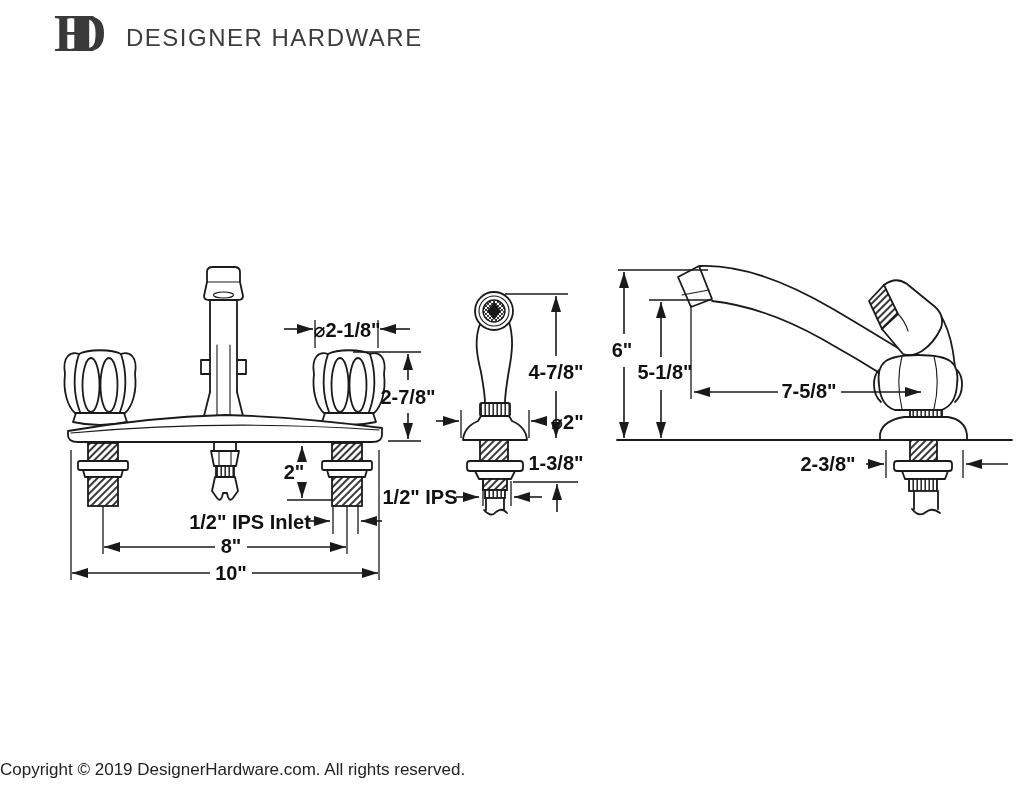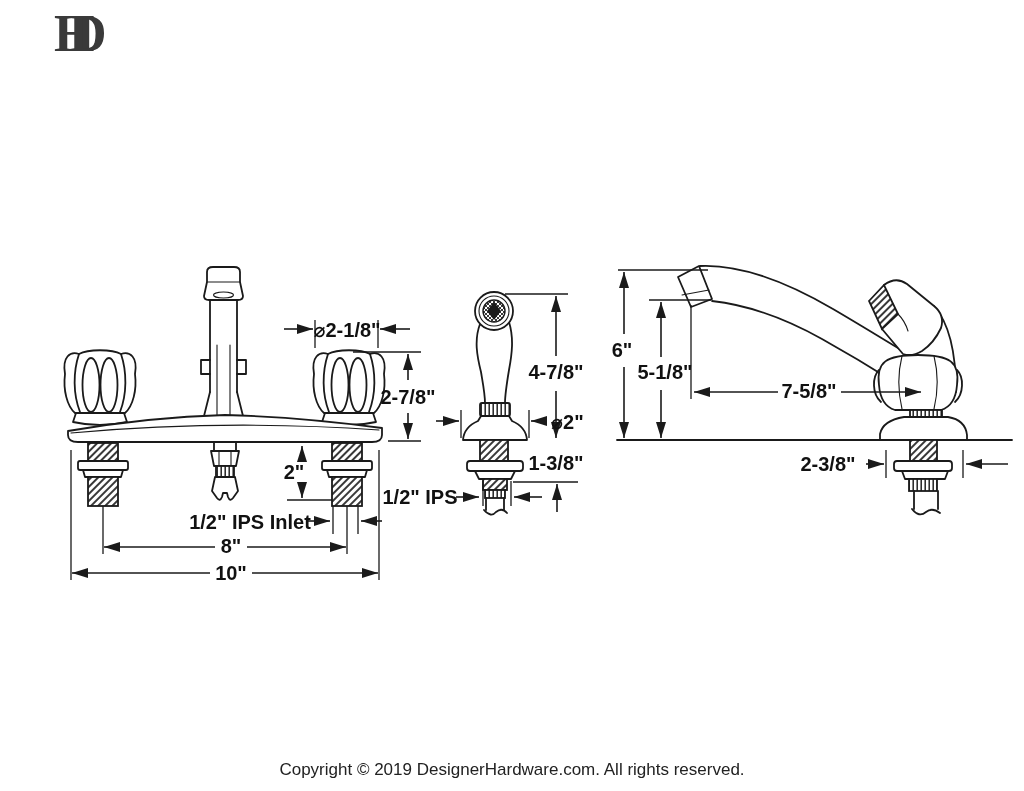--- a/index.html
+++ b/index.html
@@ -8,21 +8,21 @@
     font-family:"Liberation Sans","DejaVu Sans",sans-serif;overflow:hidden;
   }
   .header{position:absolute;left:54px;top:12px;display:flex;align-items:center;gap:10px;}
   .monogram{position:relative;width:62px;height:52px;
     font-family:"Liberation Serif","DejaVu Serif",serif;font-weight:bold;
     font-size:52px;color:#3a3a3a;line-height:1;}
   .mono-h{position:absolute;left:0;top:-4px;}
   .mono-d{position:absolute;left:15px;top:-4px;}
   .brand-name{font-size:24px;letter-spacing:1.5px;color:#3c3c3c;}
   .drawing-layer{position:absolute;left:0;top:0;}
-  .footer{position:absolute;left:0;top:760px;width:100%;text-align:center;
+  .footer{position:absolute;left:0;top:760px;width:100%;
     font-size:17px;color:#222;}
   
   .ol{fill:#fff;stroke:#1a1a1a;stroke-width:1.8;stroke-linejoin:round;}
   .ln{fill:none;stroke:#1a1a1a;stroke-width:1.8;stroke-linecap:round;}
   .thin{stroke-width:1.1;}
   .dim{fill:none;stroke:#1a1a1a;stroke-width:1.6;}
   .ext{fill:none;stroke:#1a1a1a;stroke-width:1.3;}
   .hatchf{fill:url(#hatch);stroke:#1a1a1a;stroke-width:1.8;}
   .ribsf{fill:url(#ribs);stroke:#1a1a1a;stroke-width:1.8;}
   .crossf{fill:url(#cross);stroke:#1a1a1a;stroke-width:1.4;}
@@ -30,20 +30,21 @@
     font-size:20px;fill:#111;}
 </style>
 </head>
 <body>
 
 <div class="header">
   <div class="monogram">
     <span class="mono-h">H</span>
     <span class="mono-d">D</span>
   </div>
+  <div class="brand-name">DESIGNER HARDWARE</div>
 </div>
 
 <svg class="drawing-layer" width="1024" height="791" viewBox="0 0 1024 791">
   <defs>
     <marker id="arr" markerUnits="userSpaceOnUse" markerWidth="18" markerHeight="12" refX="17" refY="6" orient="auto">
       <path d="M1,1 L17,6 L1,11 Z" fill="#1a1a1a"></path>
     </marker>
     <pattern id="hatch" patternUnits="userSpaceOnUse" width="5" height="5" patternTransform="rotate(45)">
       <rect width="5" height="5" fill="#fff"></rect>
       <line x1="1" y1="0" x2="1" y2="5" stroke="#222" stroke-width="1.8"></line>

